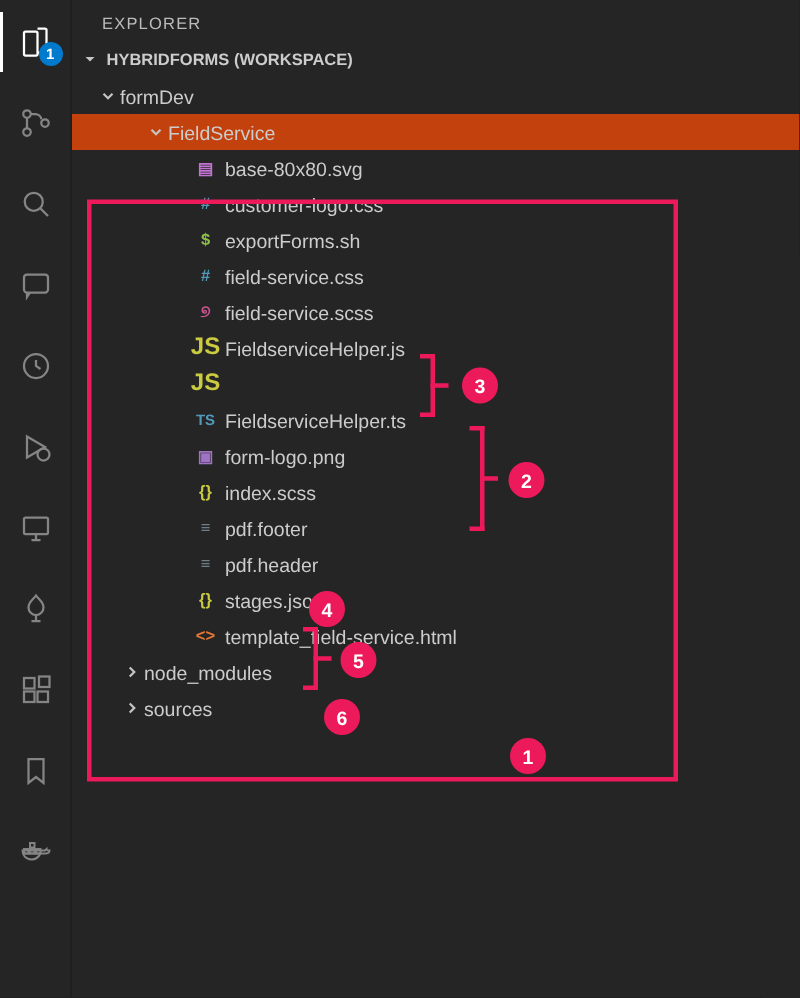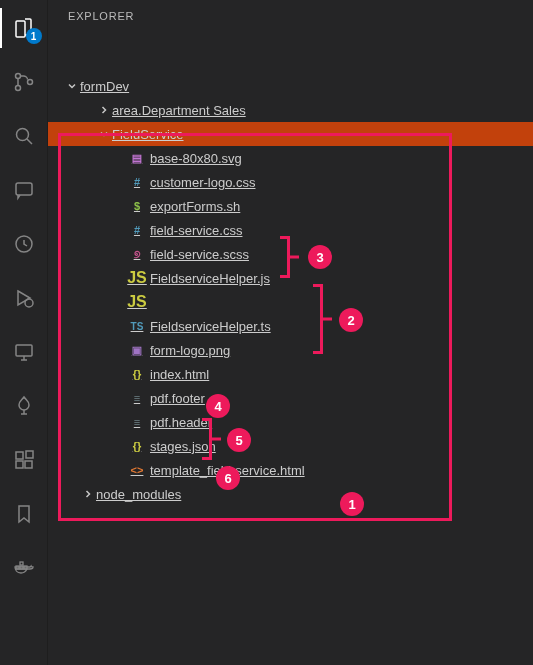--- a/index.html
+++ b/index.html
@@ -57,21 +57,20 @@
     align-items: center;
     justify-content: center;
     font-weight: 600;
   }
   .sidebar {
     flex: 1;
     background: #252526;
     display: flex;
     flex-direction: column;
     position: relative;
-    gap: 42px;
   }
   .sidebar-header {
     padding: 10px 16px 8px 20px;
     font-size: 11px;
     letter-spacing: 0.8px;
     color: #bbbbbb;
   }
   .section-header {
     padding: 4px 8px 4px 4px;
     font-size: 11px;
@@ -84,21 +83,20 @@
   }
   .tree { padding-top: 2px; }
   .tree-row {
     height: 24px;
     display: flex;
     align-items: center;
     cursor: pointer;
     white-space: nowrap;
     color: #cccccc;
     position: relative;
-    text-decoration: underline;
   }
   .tree-row.selected {
     background: #c2410c;
   }
   .twistie {
     width: 16px;
     display: inline-flex;
     justify-content: center;
     color: #c5c5c5;
   }
@@ -235,38 +233,38 @@
         <rect x="8" y="10" width="3" height="3"></rect>
         <rect x="12" y="10" width="3" height="3"></rect>
         <rect x="8" y="6" width="3" height="3"></rect>
         <path d="M3 13h15c2 0 3-1 3-2-1 0-2 0-2-1 0 0-1 1-1 1H3c0 3 2 6 6 6 3 0 5-2 6-4"></path>
       </svg>
   </div>
 </div>
 
 <div class="sidebar">
   <div class="sidebar-header">EXPLORER</div>
+  <div class="section-header">
+    <span class="twistie">
+      <svg width="12" height="12" viewBox="0 0 12 12" fill="currentColor">
+          <path d="M3 4l3 3 3-3"></path>
+        </svg>
+    </span>
+    <span>HYBRIDFORMS (WORKSPACE)</span>
+  </div>
 
   <div class="tree">
     <div class="tree-row" style="padding-left:16px">
       <span class="twistie">
           <svg width="12" height="12" viewBox="0 0 12 12" fill="none" stroke="currentColor" stroke-width="1.5">
             <path d="M3 4.5l3 3 3-3"></path>
           </svg>
         </span>
       <span>formDev</span>
     </div>
-    <div class="tree-row" style="padding-left:48px">
-      <span class="twistie">
-          <svg width="12" height="12" viewBox="0 0 12 12" fill="none" stroke="currentColor" stroke-width="1.5">
-            <path d="M4.5 3l3 3-3 3"></path>
-          </svg>
-        </span>
-      <span>area.Department Sales</span>
-    </div>
     <div class="tree-row selected" style="padding-left:48px">
       <span class="twistie">
           <svg width="12" height="12" viewBox="0 0 12 12" fill="none" stroke="currentColor" stroke-width="1.5">
             <path d="M3 4.5l3 3 3-3"></path>
           </svg>
         </span>
       <span>FieldService</span>
     </div>
 
     <div class="tree-row" style="padding-left:80px">
@@ -299,21 +297,21 @@
     <div class="tree-row" style="padding-left:80px">
         <span class="file-icon ic-ts">TS</span>
         <span>FieldserviceHelper.ts</span>
       </div>
     <div class="tree-row" style="padding-left:80px">
         <span class="file-icon ic-png">▣</span>
         <span>form-logo.png</span>
       </div>
     <div class="tree-row" style="padding-left:80px">
         <span class="file-icon ic-json">{}</span>
-        <span>index.html</span>
+        <span>index.scss</span>
       </div>
     <div class="tree-row" style="padding-left:80px">
         <span class="file-icon ic-text">≡</span>
         <span>pdf.footer</span>
       </div>
     <div class="tree-row" style="padding-left:80px">
         <span class="file-icon ic-text">≡</span>
         <span>pdf.header</span>
       </div>
     <div class="tree-row" style="padding-left:80px">
@@ -326,20 +324,28 @@
       </div>
 
     <div class="tree-row" style="padding-left:32px">
       <span class="twistie">
           <svg width="12" height="12" viewBox="0 0 12 12" fill="none" stroke="currentColor" stroke-width="1.5">
             <path d="M4.5 3l3 3-3 3"></path>
           </svg>
         </span>
       <span>node_modules</span>
     </div>
+    <div class="tree-row" style="padding-left:32px">
+      <span class="twistie">
+          <svg width="12" height="12" viewBox="0 0 12 12" fill="none" stroke="currentColor" stroke-width="1.5">
+            <path d="M4.5 3l3 3-3 3"></path>
+          </svg>
+        </span>
+      <span>sources</span>
+    </div>
   </div>
 
   <div class="annotation-box" style="left:10px; top:133px; width:394px; height:388px;"></div>
 
   <div class="bracket" style="left:232px; top:236px; width:10px; height:42px;"></div>
   <div class="badge-num" style="left:260px; top:245px;">3</div>
 
   <div class="bracket" style="left:265px; top:284px; width:10px; height:70px;"></div>
   <div class="badge-num" style="left:291px; top:308px;">2</div>
 

